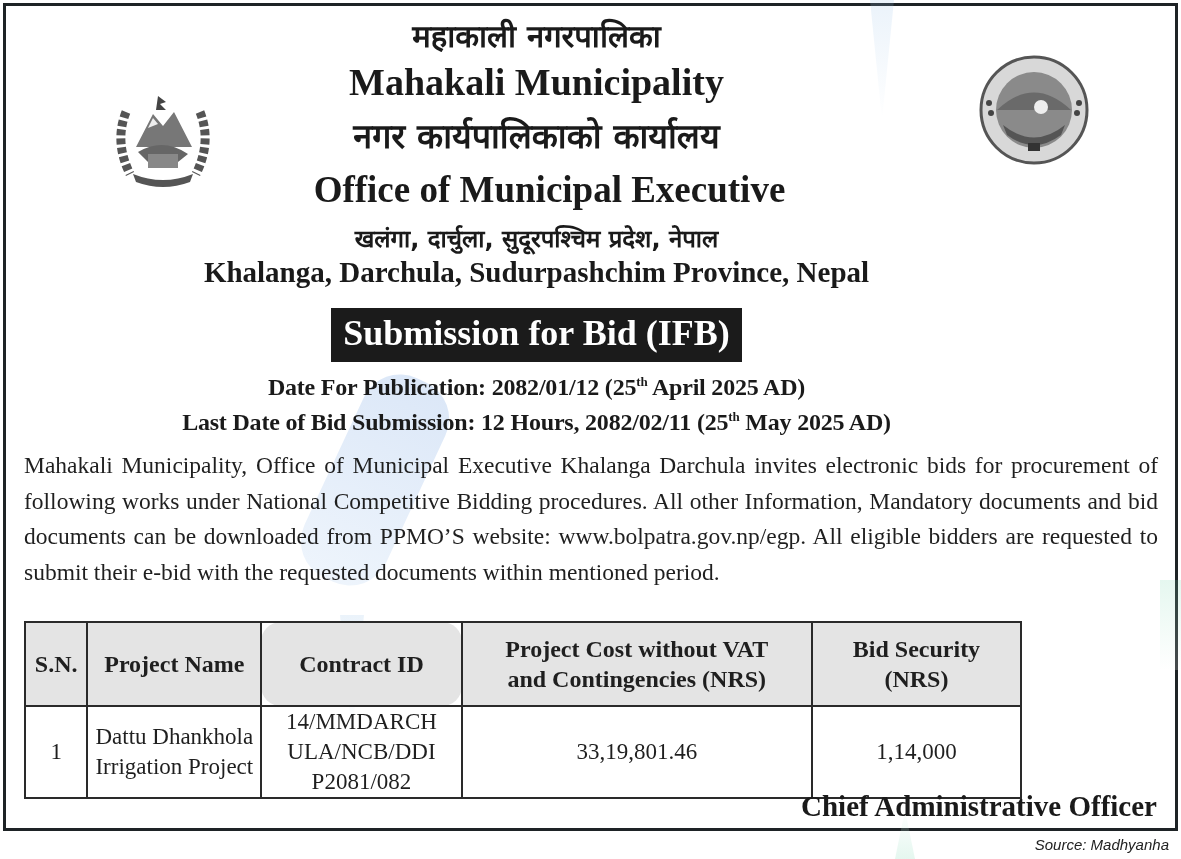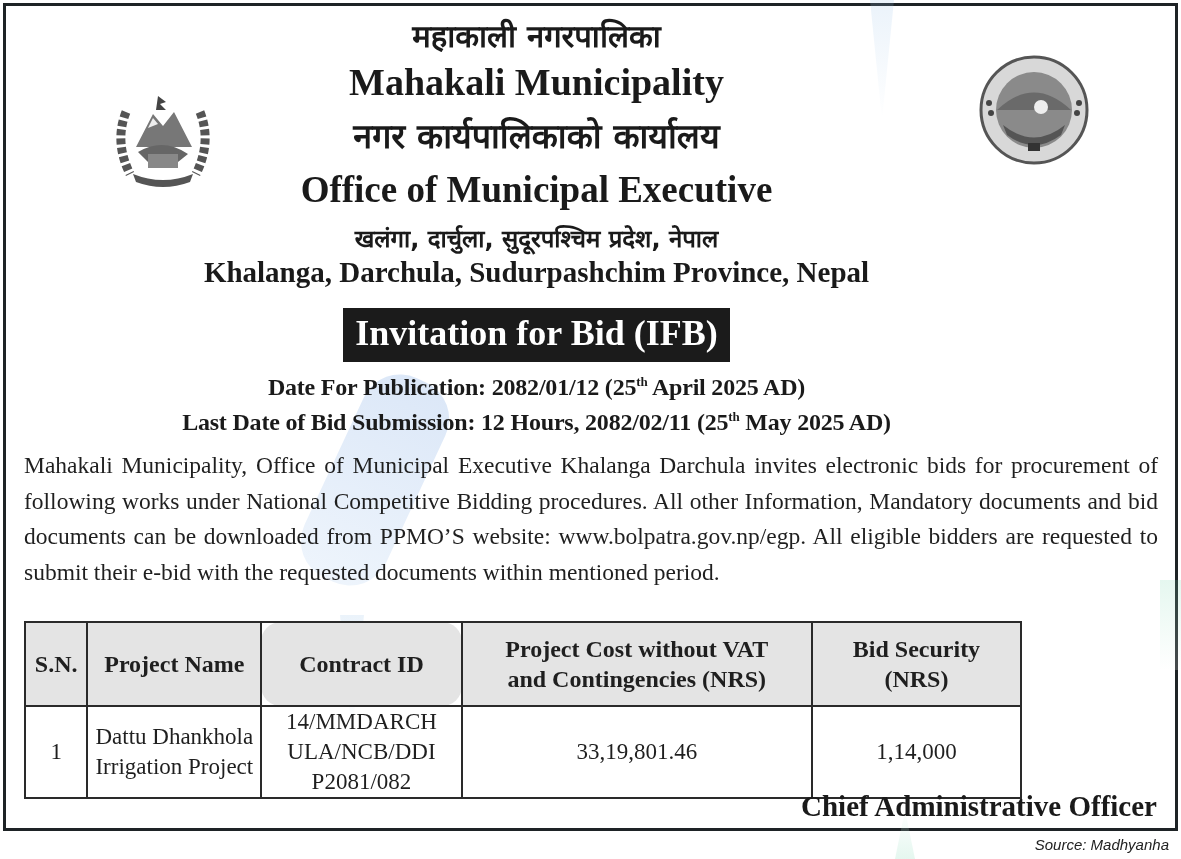--- a/index.html
+++ b/index.html
@@ -22,21 +22,21 @@
 
   .logo { position: absolute; }
   .logo-left { left: 108px; top: 92px; width: 110px; height: 100px; }
   .logo-right { left: 975px; top: 55px; width: 118px; height: 110px; }
 
   .center { position: absolute; left: 0; width: 1073px; text-align: center; white-space: nowrap; }
   .dev { font-family: "DejaVu Sans", sans-serif; font-weight: bold; color: #1a1a1a; }
   .h-dev1 { top: 14px; font-size: 31px; }
   .h-en1 { top: 60px; font-size: 38px; font-weight: bold; }
   .h-dev2 { top: 112px; font-size: 34px; }
-  .h-en2 { top: 168px; font-size: 37px; font-weight: bold; }
+  .h-en2 { top: 168px; font-size: 37px; font-weight: bold; margin-left: 13px; }
   .h-dev3 { top: 221px; font-size: 24px; }
   .h-en3 { top: 256px; font-size: 29px; font-weight: bold; }
 
   .banner-wrap { top: 308px; }
   .banner {
     display: inline-block; background: #1b1b1b; color: #ffffff; font-weight: bold; font-size: 36px;
     padding: 4px 12px 8px 12px; line-height: 42px;
   }
   .date1 { top: 374px; font-size: 24px; font-weight: bold; letter-spacing: -0.2px; }
   .date2 { top: 409px; font-size: 24px; font-weight: bold; letter-spacing: -0.2px; }
@@ -100,21 +100,21 @@
 </svg>
 
 <div class="center dev h-dev1">महाकाली नगरपालिका</div>
 <div class="center h-en1">Mahakali Municipality</div>
 <div class="center dev h-dev2">नगर कार्यपालिकाको कार्यालय</div>
 <div class="center h-en2">Office of Municipal Executive</div>
 <div class="center dev h-dev3">खलंगा, दार्चुला, सुदूरपश्चिम प्रदेश, नेपाल</div>
 <div class="center h-en3">Khalanga, Darchula, Sudurpashchim Province, Nepal</div>
 
 <div class="center banner-wrap">
-  <span class="banner">Invitation for Bid (IFB)</span>
+  <span class="banner">Submission for Bid (IFB)</span>
 </div>
 
 <div class="center date1">
   <span>Date For Publication:</span>
   <span>2082/01/12</span>
   <span>(25</span><sup>th</sup><span> April 2025 AD)</span>
 </div>
 
 <div class="center date2">
   <span>Last Date of Bid Submission:</span>

